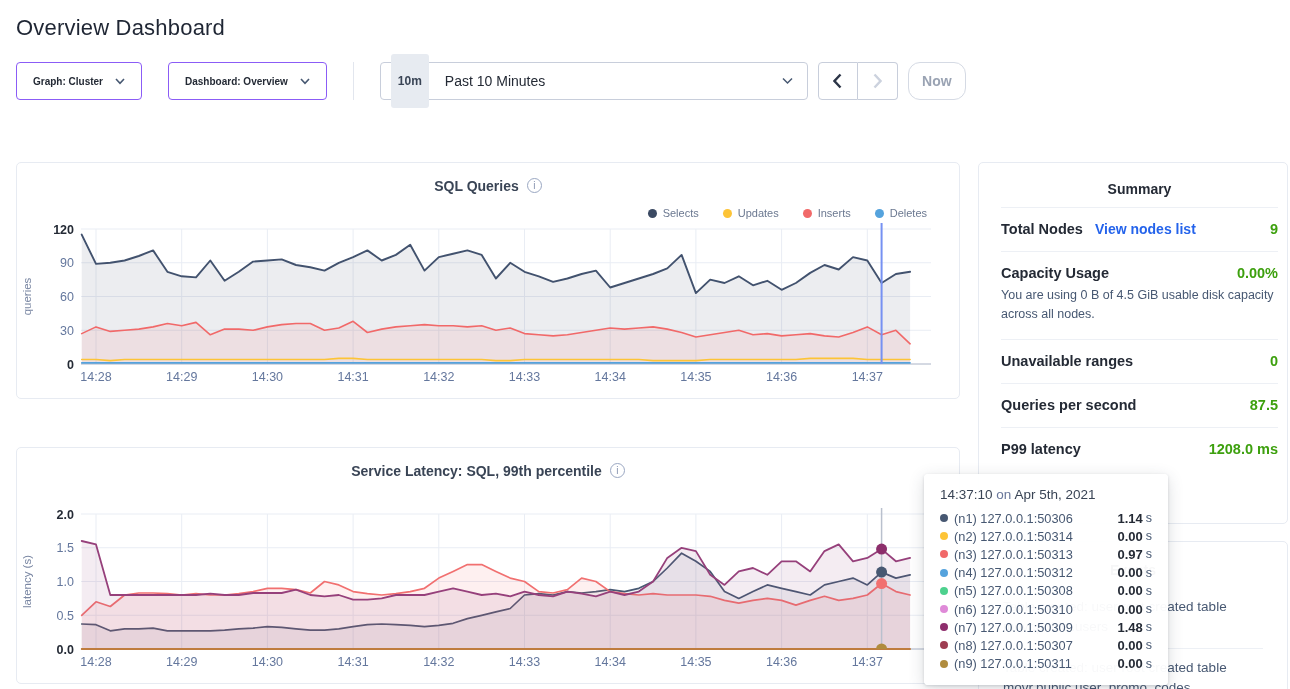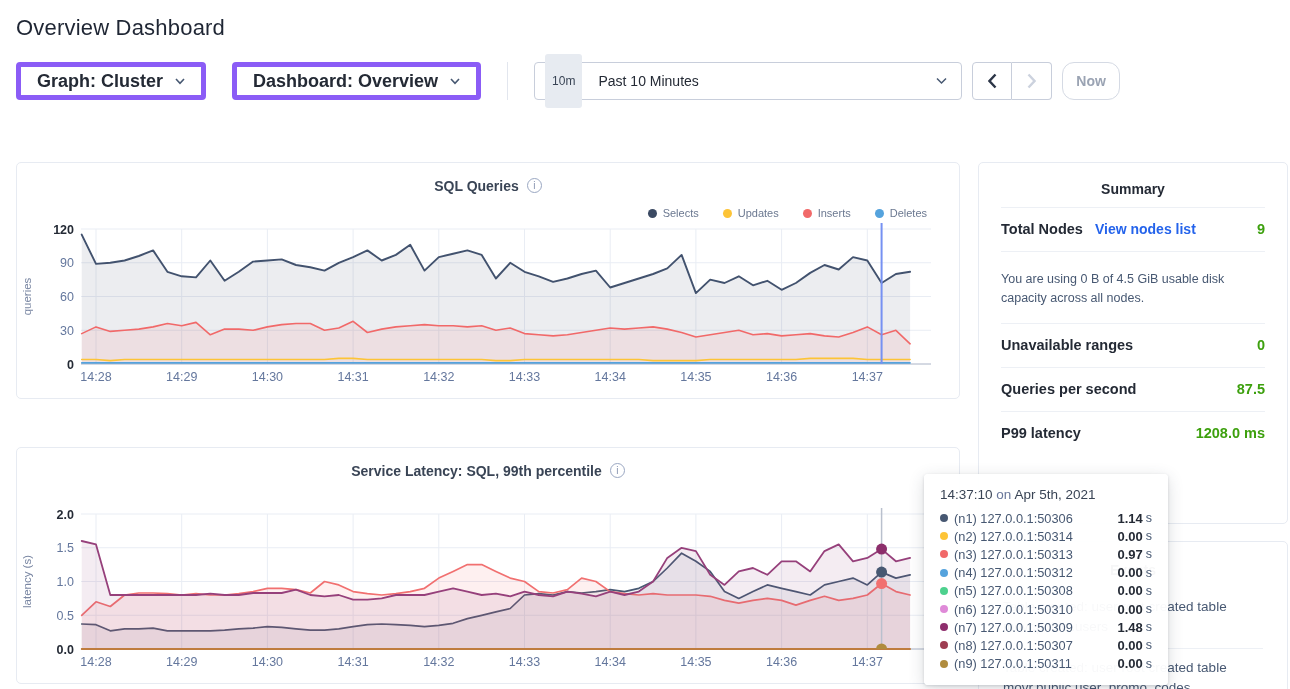--- a/index.html
+++ b/index.html
@@ -4,28 +4,28 @@
 <style>
   * { box-sizing: border-box; margin: 0; padding: 0; }
   html,body { width:1290px; height:689px; overflow:hidden; background:#fff;
     font-family:"Liberation Sans", sans-serif; color:#242a35; }
   .page { position:relative; width:1290px; height:689px; }
 
   .page-title { font-size:22px; font-weight:normal; color:#1f2634; padding:15px 0 0 16px; letter-spacing:.2px; }
 
   
   .controls { display:flex; align-items:center; margin:21px 16px 14px 16px; height:38px; }
-  .ctl-btn { height:38px; background:#fff; border:5px solid #8b5cf6; border-radius:4px;
-    display:flex; align-items:center; gap:12px; padding:0 16px; font-size:18px; font-weight:bold;
+  .ctl-btn { height:38px; background:#fff; border:1px solid #8b5cf6; border-radius:4px;
+    display:flex; align-items:center; gap:12px; padding:0 16px; font-size:10px; font-weight:bold;
     color:#242a35; cursor:pointer; }
   .gap26 { width:26px; }
   .vdivider { width:1px; height:38px; background:#e2e6ee; margin:0 26px 0 26px; }
   .time-picker { width:428px; height:38px; border:1px solid #c8cedb; border-radius:4px; background:#fff;
     display:flex; align-items:center; padding:0 14px 0 10px; cursor:pointer; }
-  .time-badge { background:#e7ebf1; color:#394455; font-size:12px; font-weight:normal;
+  .time-badge { background:#e7ebf1; color:#394455; font-size:12px; font-weight:bold;
     border-radius:3px; padding:20px 7px; }
   .time-label { font-size:14px; font-weight:normal; margin-left:16px;text-align:right; }
   .caret { margin-left:auto; display:flex; }
   .arrow-group { display:flex; margin-left:10px; }
   .arrow-btn { width:40px; height:38px; border:1px solid #c8cedb; background:#fff; display:flex;
     align-items:center; justify-content:center; cursor:pointer; color:#2c3547; }
   .arrow-btn.prev { border-radius:4px 0 0 4px; }
   .arrow-btn.next { border-radius:0 4px 4px 0; border-left:none; color:#ccd2de; cursor:default; }
   .now-btn { margin-left:10px; width:58px; height:38px; border:1px solid #d5dae4; border-radius:12px;
     background:#fff; font-size:14px; font-weight:bold; color:#9aa3b3; cursor:default; }
@@ -45,21 +45,21 @@
     vertical-align:middle; font-style:normal; cursor:pointer; }
   .info-icon::before { content:"i"; }
   .legend-row { height:16px; margin-top:9px; display:flex; justify-content:flex-end; gap:24px;
     padding-right:32px; }
   .legend-item { display:flex; align-items:center; gap:6px; font-size:11px; color:#6b7890; }
   .legend-dot { width:9px; height:9px; border-radius:50%; }
   svg.chart { display:block; margin-top:2px; }
   svg text { font-family:"Liberation Sans", sans-serif; }
 
   
-  .summary-card { padding:14px 22px 10px 22px; height:362px; overflow:hidden; }
+  .summary-card { padding:14px 9px 10px 22px; height:362px; overflow:hidden; }
   .panel-title { text-align:center; font-size:14px; font-weight:bold; color:#242a35; padding:4px 0 10px 0; }
   .summary-row { padding:13px 0 14px 0; border-top:1px solid #edf0f5; }
   .summary-row:first-of-type { border-top:none; }
   .srow-head { display:flex; align-items:baseline; }
   .srow-label { font-size:14.5px; font-weight:bold; color:#242a35; }
   .srow-link { font-size:14px; font-weight:bold; color:#2463eb; margin-left:12px; cursor:pointer; }
   .srow-value { margin-left:auto; font-size:14.5px; font-weight:bold; color:#3da00e; }
   .srow-desc { font-size:12.5px; color:#475872; line-height:1.55; margin-top:5px; }
 
   
@@ -281,20 +281,24 @@
 
         <div class="summary-row">
           <div class="srow-head">
             <span class="srow-label">Total Nodes</span>
             <span class="srow-link">View nodes list</span>
             <span class="srow-value">9</span>
           </div>
         </div>
 
         <div class="summary-row">
+          <div class="srow-head">
+            <span class="srow-label">Capacity Usage</span>
+            <span class="srow-value">0.00%</span>
+          </div>
           <div class="srow-desc">You are using 0 B of 4.5 GiB usable disk capacity across all nodes.</div>
         </div>
 
         <div class="summary-row">
           <div class="srow-head">
             <span class="srow-label">Unavailable ranges</span>
             <span class="srow-value">0</span>
           </div>
         </div>
 

